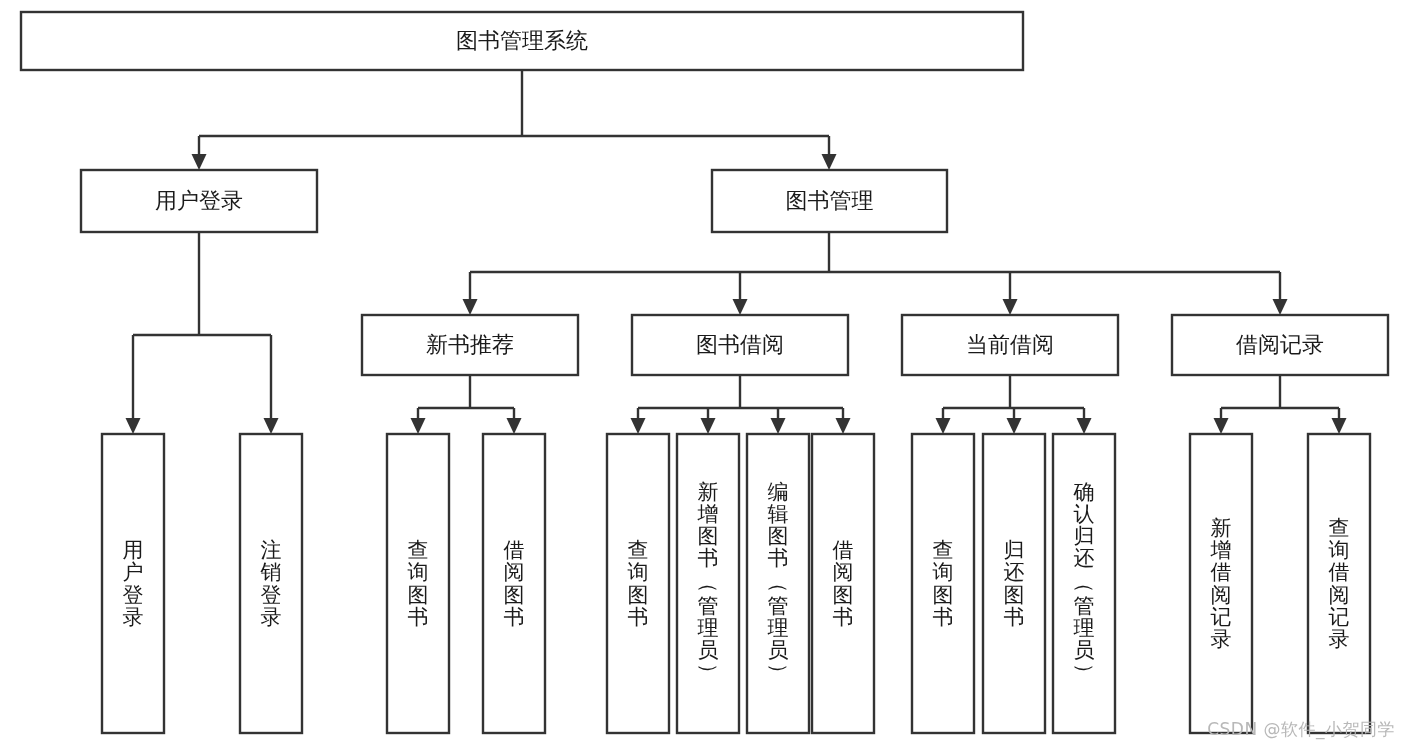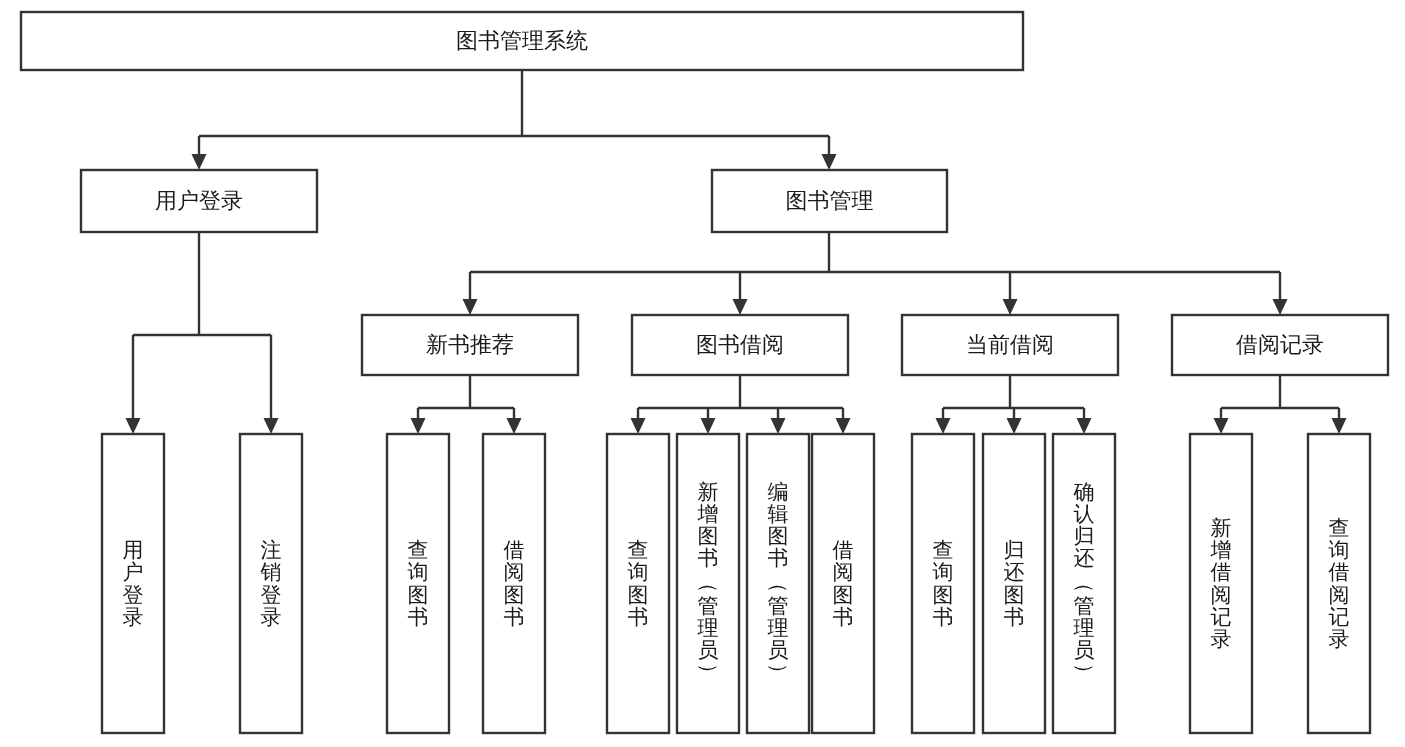--- a/index.html
+++ b/index.html
@@ -309,13 +309,14 @@
       </div>
       <div class="node-label-v" style="left: 1308px; top: 434px; width: 62px; height: 299px;">
         <span>查</span>
         <span>询</span>
         <span>借</span>
         <span>阅</span>
         <span>记</span>
         <span>录</span>
       </div>
     </div>
+  <div class="watermark">CSDN @软件_小贺同学</div>
 </div>
 
 </body></html>

